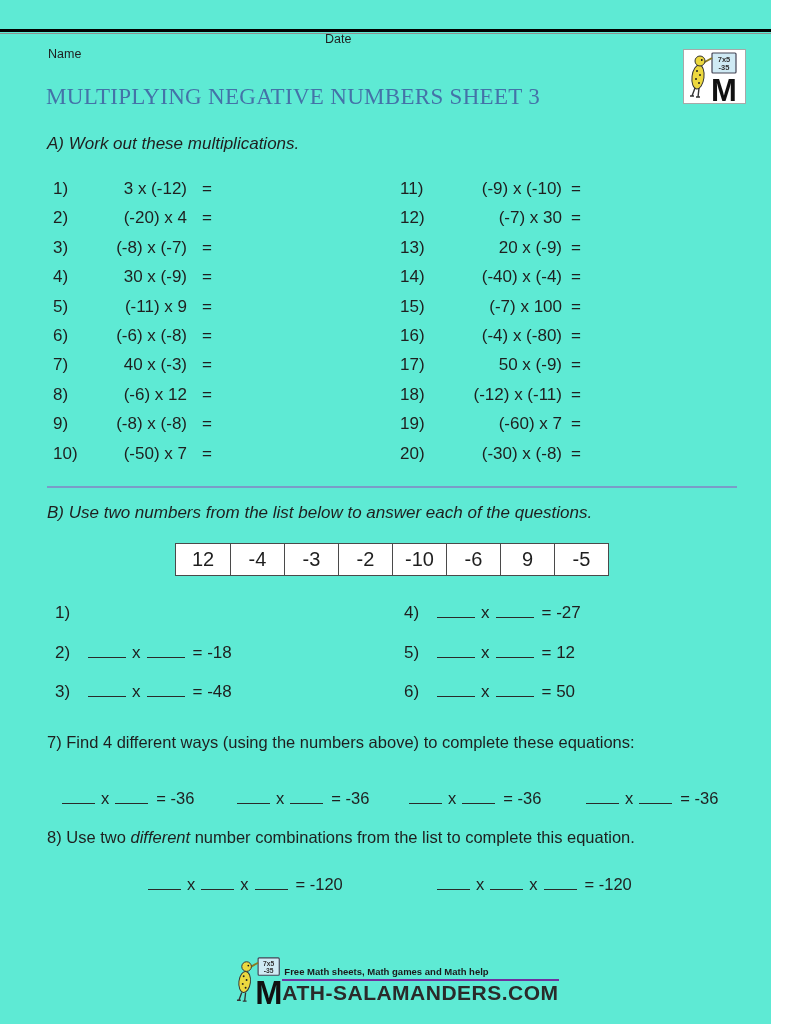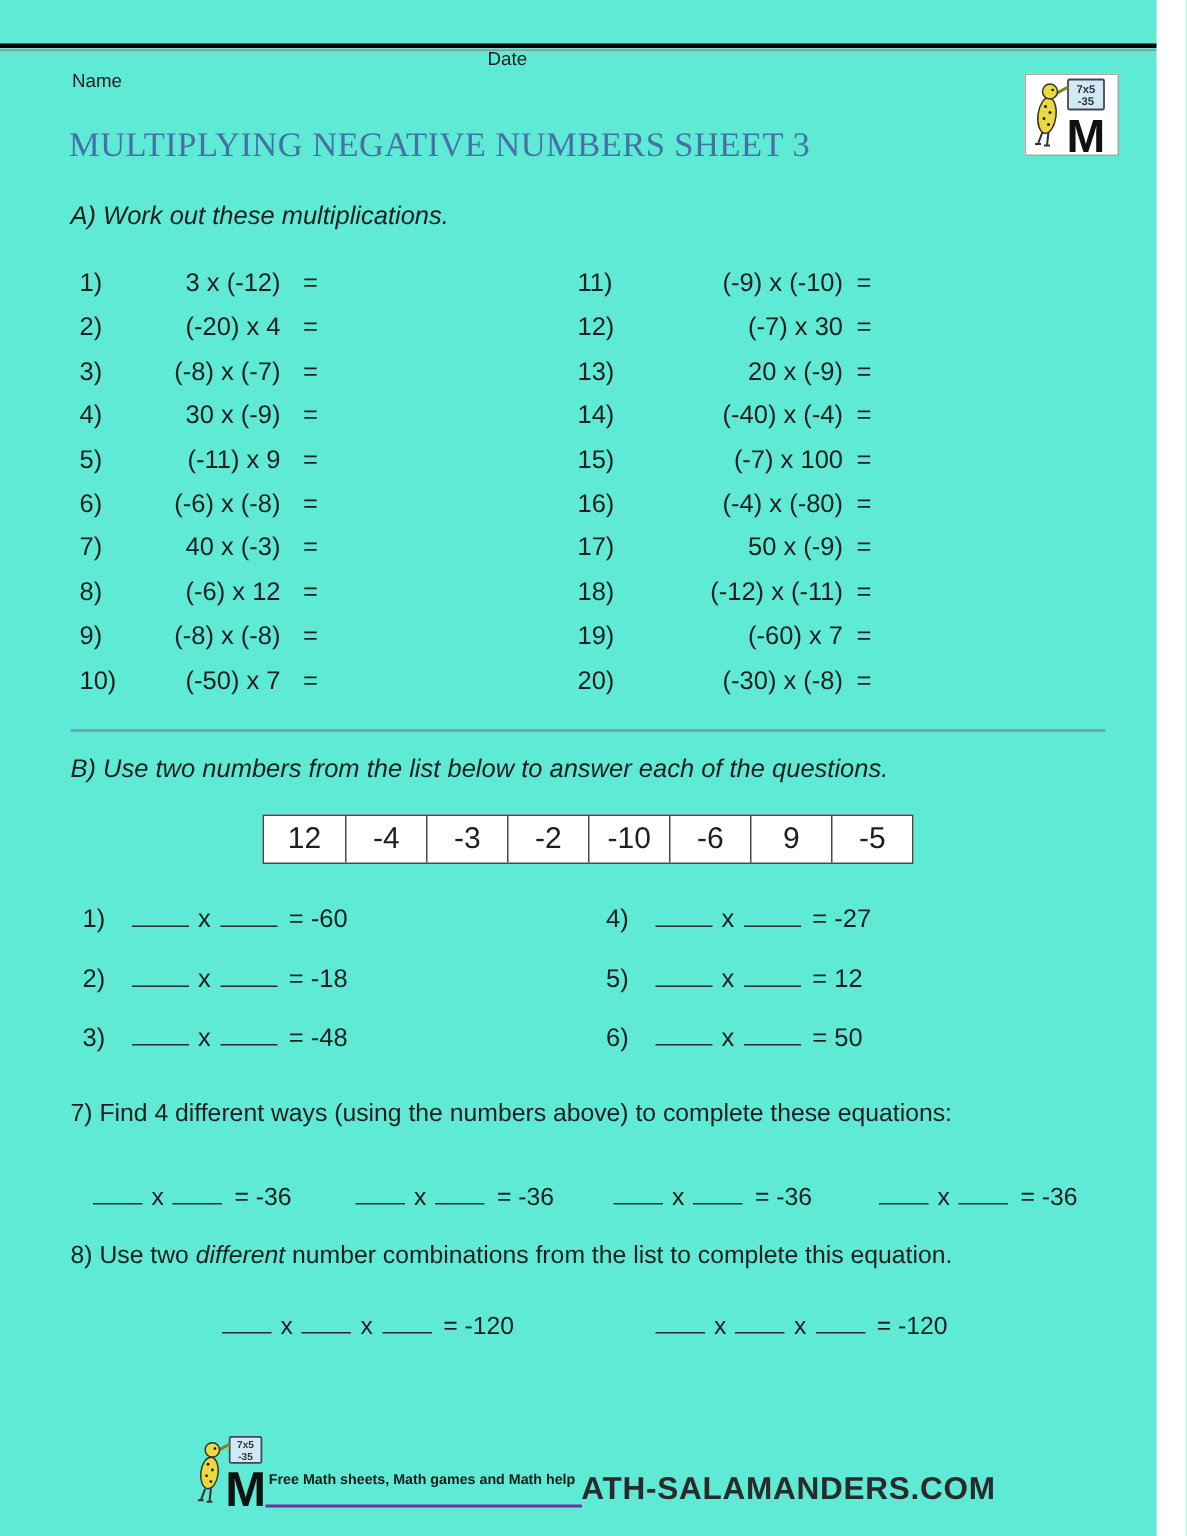--- a/index.html
+++ b/index.html
@@ -29,21 +29,21 @@
   .sec-heading{position:absolute;left:47px;font-style:italic;font-size:17px;white-space:nowrap;}
   .sec-a-heading{top:134px;}
   .sec-b-heading{top:503px;}
 
   .problems-a{position:absolute;top:174px;left:0;width:791px;}
   .prow{position:relative;height:29.4px;font-size:17px;line-height:29.4px;}
   .prow span{position:absolute;white-space:nowrap;}
   .pnum-l{left:53px;}
   .pexpr-l{left:85px;width:102px;text-align:right;}
   .peq-l{left:202px;}
-  .pnum-r{left:385px;text-align:right;}
+  .pnum-r{left:400px;text-align:right;}
   .pexpr-r{left:428px;width:134px;text-align:right;}
   .peq-r{left:571px;}
 
   .divider{position:absolute;top:486px;left:47px;width:690px;height:2px;background:#7a9cc8;}
 
   .numtable{
     position:absolute;left:175px;top:543px;
     display:flex;border:1px solid #4a4a4a;background:#fff;
   }
   .numcell{
@@ -78,21 +78,21 @@
   .q8-row{top:871px;padding-left:48px;}
   .eq-group{position:absolute;white-space:nowrap;}
   .q7-g1{left:62px;} .q7-g2{left:237px;} .q7-g3{left:409px;} .q7-g4{left:586px;}
   .q8-g1{left:148px;} .q8-g2{left:437px;}
 
   .footer{
     position:absolute;top:956px;left:0;width:791px;
     display:flex;justify-content:center;align-items:flex-end;
   }
   .footer svg{display:block;}
-  .footer-text{display:flex;flex-direction:row;margin-left:-8px;padding-bottom:1px;}
+  .footer-text{display:flex;flex-direction:column;margin-left:-8px;padding-bottom:1px;}
   .footer-tagline{
     font-size:9.5px;font-weight:bold;color:#1a1a1a;
     padding:0 4px 2px 2px;border-bottom:2.5px solid #7030a0;white-space:nowrap;
   }
   .footer-site{
     font-size:21px;font-weight:bold;color:#2a2a2a;
     letter-spacing:0.5px;line-height:1.12;white-space:nowrap;
   }
 </style>
 </head>
@@ -221,21 +221,20 @@
     <div class="numcell">-3</div>
     <div class="numcell">-2</div>
     <div class="numcell">-10</div>
     <div class="numcell">-6</div>
     <div class="numcell">9</div>
     <div class="numcell">-5</div>
   </div>
 
   <div class="brow brow-1">
     <span class="bnum-l">1)</span>
-    <span class="bgroup-l"><span class="blank"></span><span class="times">x</span><span class="blank"></span><span class="result">= -60</span></span>
     <span class="bnum-r">4)</span>
     <span class="bgroup-r"><span class="blank"></span><span class="times">x</span><span class="blank"></span><span class="result">= -27</span></span>
   </div>
   <div class="brow brow-2">
     <span class="bnum-l">2)</span>
     <span class="bgroup-l"><span class="blank"></span><span class="times">x</span><span class="blank"></span><span class="result">= -18</span></span>
     <span class="bnum-r">5)</span>
     <span class="bgroup-r"><span class="blank"></span><span class="times">x</span><span class="blank"></span><span class="result">= 12</span></span>
   </div>
   <div class="brow brow-3">

